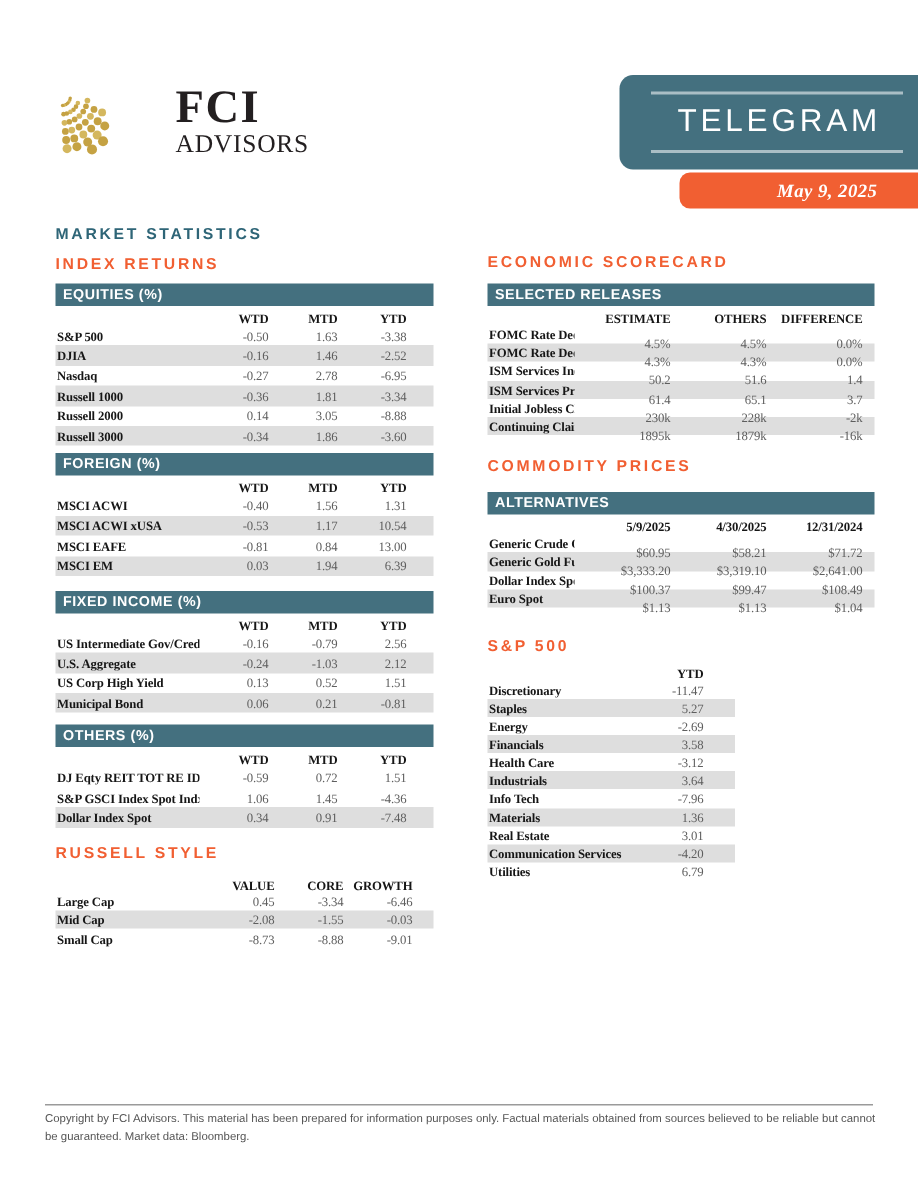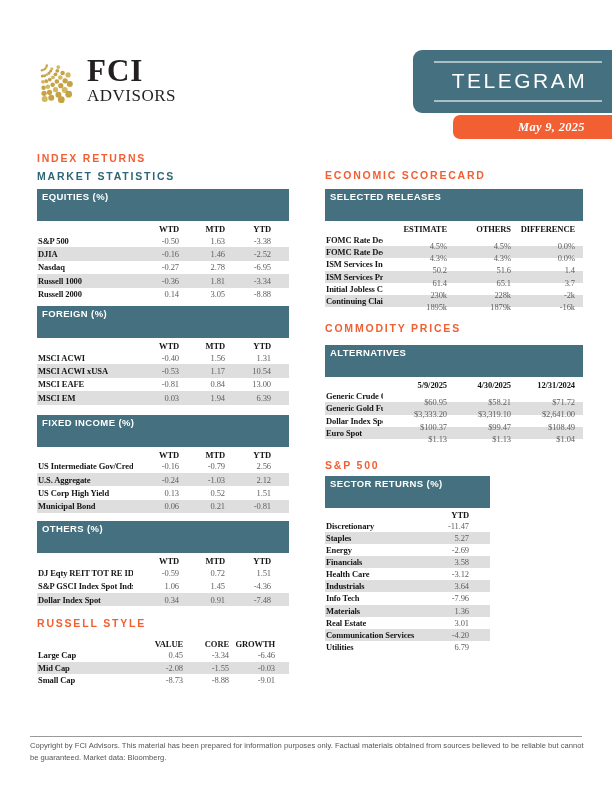--- a/index.html
+++ b/index.html
@@ -1,20 +1,20 @@
 <!DOCTYPE html>
 <html><head>
 <meta charset="utf-8">
 <style>
   html,body{margin:0;padding:0;background:#fff;}
   .page{position:relative;width:612px;height:792px;background:#ffffff;overflow:hidden;
         font-family:"Liberation Serif",serif;-webkit-font-smoothing:antialiased;}
 
   
-  .logo{position:absolute;left:35px;top:55px;display:flex;align-items:flex-start;}
+  .logo{position:absolute;left:35px;top:55px;display:flex;align-items:flex-start;gap:30px;}
   .logo-icon{width:42px;height:56px;margin-right:10px;}
   .logo-text{line-height:1;}
   .logo-fci{font-family:"Liberation Serif",serif;font-weight:bold;font-size:31px;color:#231f20;letter-spacing:1px;}
   .logo-adv{font-family:"Liberation Serif",serif;font-size:17px;color:#231f20;letter-spacing:0.5px;margin-top:1px;}
 
   .banner{position:absolute;left:413px;top:50px;right:-14px;height:63px;background:#44707f;
           border-radius:9px;display:flex;flex-direction:column;justify-content:center;}
   .banner-line{height:2px;background:rgba(255,255,255,0.55);margin:0 24px 0 21px;}
   .banner-title{font-family:"Liberation Sans",sans-serif;color:#ffffff;font-size:21px;letter-spacing:2.5px;
                 text-align:center;padding:6px 0 7px 0;font-weight:400;}
@@ -29,21 +29,21 @@
   .sec-teal{color:#2e6577;}
   .sec-orange{color:#f15f32;}
 
   
   .col-left{position:absolute;left:37px;top:144px;width:252px;}
   .col-right{position:absolute;left:325px;top:163px;width:258px;}
 
   
   .tbl{width:100%;}
   .tbl .bar{background:#44707f;color:#fff;font-family:"Liberation Sans",sans-serif;font-weight:bold;
-            font-size:9.5px;letter-spacing:0.4px;height:32px;line-height:15px;padding-left:5px;box-sizing:border-box;}
+            font-size:9.5px;letter-spacing:0.4px;height:15px;line-height:15px;padding-left:5px;box-sizing:border-box;}
   .tbl .hrow{display:flex;align-items:flex-end;height:13px;font-weight:bold;color:#161616;font-size:8.5px;letter-spacing:0.2px;}
   .tbl .row{display:flex;align-items:center;font-size:8.5px;}
   .tbl .row.stripe{background:#dedede;justify-content:center;}
   .tbl .lbl{flex:1;font-weight:bold;color:#161616;letter-spacing:-0.1px;white-space:nowrap;overflow:hidden;}
   .tbl .cell{text-align:right;color:#5e5e5e;letter-spacing:-0.1px;}
   .tbl .hrow .cell{color:#161616;font-weight:bold;}
   .tbl .lbl{padding-left:1px;}
 
   
   .lt .row{height:13.4px;} .lt .cell{width:46px;} .lt .row,.lt .hrow{padding-right:18px;}
@@ -122,22 +122,22 @@
   <div class="banner">
     <div class="banner-line"></div>
     <div class="banner-title">TELEGRAM</div>
     <div class="banner-line"></div>
   </div>
   <div class="datebar">
     <span>May 9, 2025</span>
   </div>
 
   <div class="col-left">
+    <div class="sec-title sec-teal mt7">MARKET STATISTICS</div>
     <div class="sec-title sec-orange mt9">INDEX RETURNS</div>
-    <div class="sec-title sec-teal mt7">MARKET STATISTICS</div>
 
     <div class="tbl lt mt7">
         <div class="bar">EQUITIES (%)</div>
         <div class="hrow">
           <div class="lbl"></div>
           <div class="cell">WTD</div>
           <div class="cell">MTD</div>
           <div class="cell">YTD</div>
         </div>
         <div class="row">
@@ -163,20 +163,26 @@
           <div class="cell">-0.36</div>
           <div class="cell">1.81</div>
           <div class="cell">-3.34</div>
         </div>
         <div class="row">
           <div class="lbl">Russell 2000</div>
           <div class="cell">0.14</div>
           <div class="cell">3.05</div>
           <div class="cell">-8.88</div>
         </div>
+        <div class="row stripe">
+          <div class="lbl">Russell 3000</div>
+          <div class="cell">-0.34</div>
+          <div class="cell">1.86</div>
+          <div class="cell">-3.60</div>
+        </div>
       </div>
     <div class="tbl lt mt5">
         <div class="bar">FOREIGN (%)</div>
         <div class="hrow">
           <div class="lbl"></div>
           <div class="cell">WTD</div>
           <div class="cell">MTD</div>
           <div class="cell">YTD</div>
         </div>
         <div class="row">
@@ -372,21 +378,20 @@
         <div class="row stripe">
           <div class="lbl">Euro Spot</div>
           <div class="cell">$1.13</div>
           <div class="cell">$1.13</div>
           <div class="cell">$1.04</div>
         </div>
       </div>
 
     <div class="sec-title sec-orange mt21">S&amp;P 500</div>
     <div class="tbl st mt5">
-        <div class="bar">SECTOR RETURNS (%)</div>
         <div class="hrow">
           <div class="lbl"></div>
           <div class="cell">YTD</div>
         </div>
         <div class="row">
           <div class="lbl">Discretionary</div>
           <div class="cell">-11.47</div>
         </div>
         <div class="row stripe">
           <div class="lbl">Staples</div>

